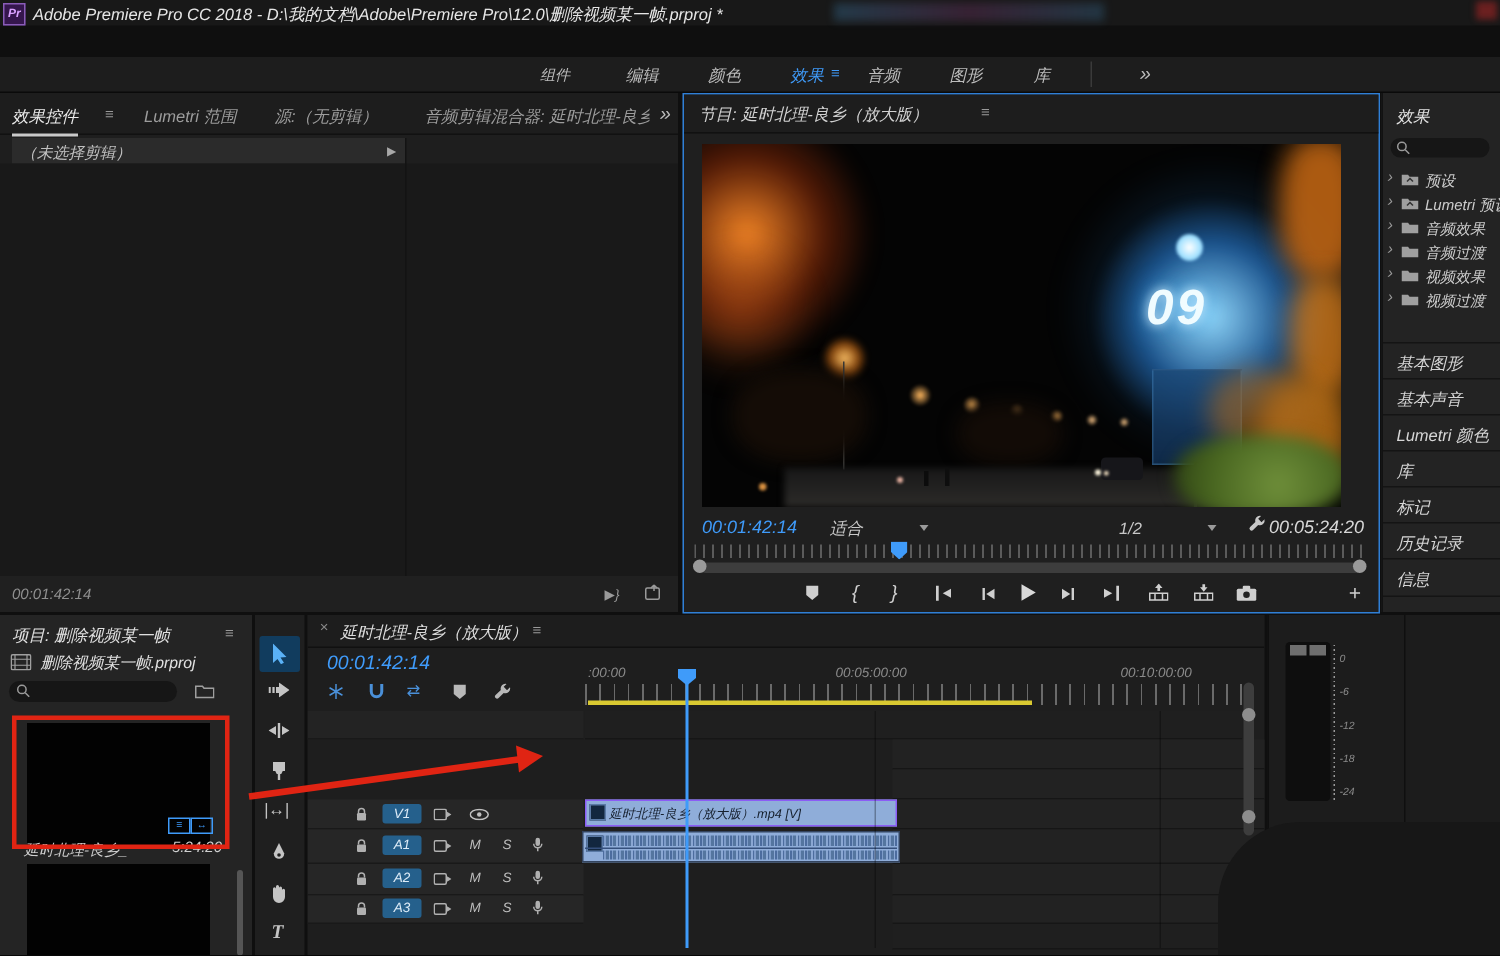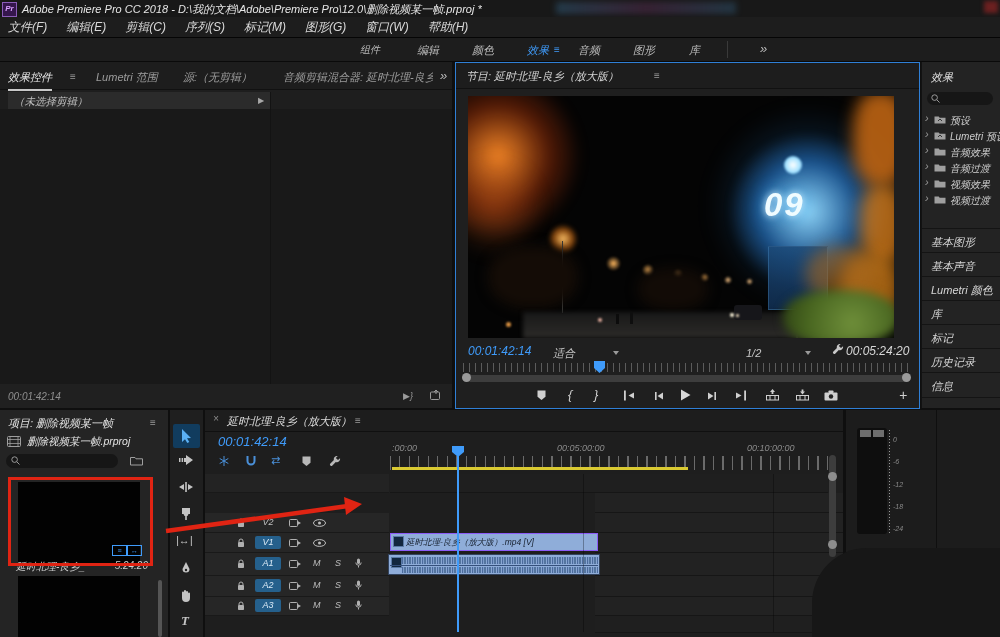--- a/index.html
+++ b/index.html
@@ -26,30 +26,20 @@
 
 <div id="app">
 
   <div class="p" style="left:0;top:0;width:1000px;height:17px;background:#181818;">
     <span class="t" style="left:2px;top:2px;width:13px;height:13px;background:#35164d;border:1px solid #8a5cb8;color:#d9a0ff;font-size:8px;line-height:12px;text-align:center;font-weight:bold;">Pr</span>
     <span class="t" style="left:22px;top:2px;font-size:11px;color:#e6e6e6;">Adobe Premiere Pro CC 2018 - D:\我的文档\Adobe\Premiere Pro\12.0\删除视频某一帧.prproj *</span>
     <div class="p" style="left:556px;top:2px;width:180px;height:12px;background:linear-gradient(90deg,rgba(70,160,220,.25),rgba(200,80,180,.18),rgba(70,160,220,.22));filter:blur(3px);"></div>
     <div class="p" style="left:984px;top:1px;width:14px;height:12px;background:rgba(190,40,40,.5);filter:blur(2px);"></div>
   </div>
 
-  <div class="p" style="left:0;top:17px;width:1000px;height:21px;background:#1d1d1d;border-bottom:1px solid #050505;display:flex;align-items:center;padding-left:8px;box-sizing:border-box;gap:19px;">
-    <span style="font-size:12px;color:#d8d8d8;">文件(F)</span>
-    <span style="font-size:12px;color:#d8d8d8;">编辑(E)</span>
-    <span style="font-size:12px;color:#d8d8d8;">剪辑(C)</span>
-    <span style="font-size:12px;color:#d8d8d8;">序列(S)</span>
-    <span style="font-size:12px;color:#d8d8d8;">标记(M)</span>
-    <span style="font-size:12px;color:#d8d8d8;">图形(G)</span>
-    <span style="font-size:12px;color:#d8d8d8;">窗口(W)</span>
-    <span style="font-size:12px;color:#d8d8d8;">帮助(H)</span>
-  </div>
 
   <div class="p" style="left:0;top:38px;width:1000px;height:23px;background:#1d1d1d;border-bottom:1px solid #0a0a0a;">
     <span class="t" style="left:360px;top:5px;font-size:10px;color:#bcbcbc;">组件</span>
     <span class="t" style="left:417px;top:5px;font-size:11px;color:#bcbcbc;">编辑</span>
     <span class="t" style="left:472px;top:5px;font-size:11px;color:#bcbcbc;">颜色</span>
     <span class="t" style="left:527px;top:5px;font-size:11px;color:#3f9bfa;">效果</span>
     <span class="t hamb" style="left:554px;top:6px;color:#3f9bfa;">≡</span>
     <span class="t" style="left:578px;top:5px;font-size:11px;color:#bcbcbc;">音频</span>
     <span class="t" style="left:633px;top:5px;font-size:11px;color:#bcbcbc;">图形</span>
     <span class="t" style="left:689px;top:5px;font-size:11px;color:#bcbcbc;">库</span>
@@ -406,41 +396,20 @@
     <span class="t" style="left:352px;top:33px;font-size:9px;color:#8a8a8a;">00:05:00:00</span>
     <span class="t" style="left:542px;top:33px;font-size:9px;color:#8a8a8a;">00:10:00:00</span>
     <div class="p rulerticks" style="left:185px;top:46px;width:438px;height:14px;"></div>
     <div class="p" style="left:187px;top:57px;width:296px;height:3px;background:#d9c931;"></div>
 
     <div class="hdr" style="left:0;top:64px;width:184px;height:18px;background:#232323;"></div>
     <div class="lane" style="left:185px;top:64px;height:18px;background:#1f1f1f;"></div>
 
     <div class="lane" style="top:83px;height:19px;"></div>
 
-    <div class="hdr" style="left:0;top:103px;height:19px;">
-      <span style="position:absolute;left:32px;top:5px;">
-          <svg width="8" height="10" viewBox="0 0 8 10">
-            <path d="M2 4V3a2 2 0 014 0v1" fill="none" stroke="#b0b0b0"></path>
-            <rect x="1" y="4" width="6" height="5" rx="0.8" fill="#b0b0b0"></rect>
-          </svg>
-        </span>
-      <span class="trkbtn" style="left:50px;top:3px;">V2</span>
-      <span style="position:absolute;left:84px;top:6px;">
-          <svg width="12" height="8" viewBox="0 0 12 8">
-            <rect x="0.5" y="0.5" width="8" height="7" rx="1" fill="none" stroke="#b0b0b0"></rect>
-            <path d="M9 2.2L12 4 9 5.8z" fill="#b0b0b0"></path>
-          </svg>
-        </span>
-      <span style="position:absolute;left:108px;top:6px;">
-          <svg width="13" height="8" viewBox="0 0 13 8">
-            <ellipse cx="6.5" cy="4" rx="6" ry="3.4" fill="none" stroke="#c0c0c0"></ellipse>
-            <circle cx="6.5" cy="4" r="1.5" fill="#c0c0c0"></circle>
-          </svg>
-        </span>
-    </div>
     <div class="lane" style="top:103px;height:19px;"></div>
 
     <div class="hdr" style="left:0;top:123px;height:19px;">
       <span style="position:absolute;left:32px;top:5px;">
           <svg width="8" height="10" viewBox="0 0 8 10">
             <path d="M2 4V3a2 2 0 014 0v1" fill="none" stroke="#b0b0b0"></path>
             <rect x="1" y="4" width="6" height="5" rx="0.8" fill="#b0b0b0"></rect>
           </svg>
         </span>
       <span class="trkbtn on" style="left:50px;top:3px;">V1</span>

